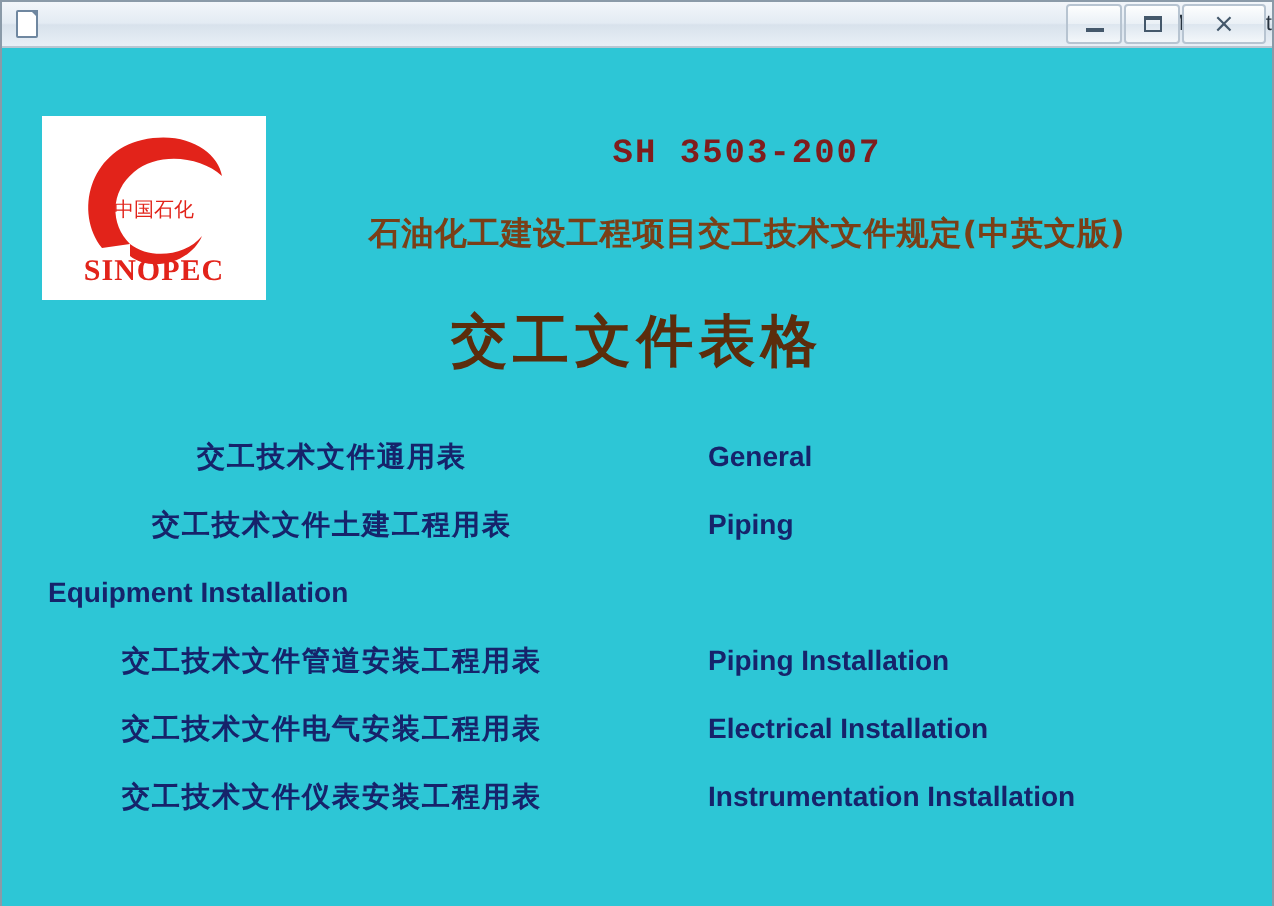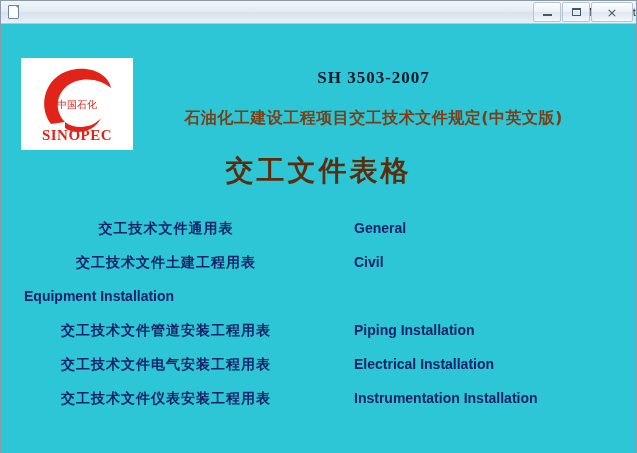--- a/index.html
+++ b/index.html
@@ -129,24 +129,24 @@
   }
   .logo-svg { display: block; }
   .header-block {
     position: absolute;
     left: 120px;
     right: 10px;
     top: 44px;
     text-align: center;
   }
   .std-code {
-    font-family: Liberation Serif, serif;
+    font-family: Liberation Mono, monospace;
     font-size: 17px;
     font-weight: bold;
-    color: #0f172a;
+    color: #7f1d1d;
     letter-spacing: 1px;
   }
   .std-title {
     margin-top: 20px;
     font-family: "DejaVu Sans", sans-serif;
     font-size: 16px;
     font-weight: bold;
     color: #7a3f17;
     letter-spacing: 0.5px;
   }
@@ -237,21 +237,21 @@
 
     <div class="links">
 
       <div class="link-row">
         <span class="link-cn">交工技术文件通用表</span>
         <span class="link-en">General</span>
       </div>
 
       <div class="link-row">
         <span class="link-cn">交工技术文件土建工程用表</span>
-        <span class="link-en">Civil</span>
+        <span class="link-en">Piping</span>
       </div>
 
       <div class="link-row">
         <span class="link-en">Equipment Installation</span>
       </div>
 
       <div class="link-row">
         <span class="link-cn">交工技术文件管道安装工程用表</span>
         <span class="link-en">Piping Installation</span>
       </div>

